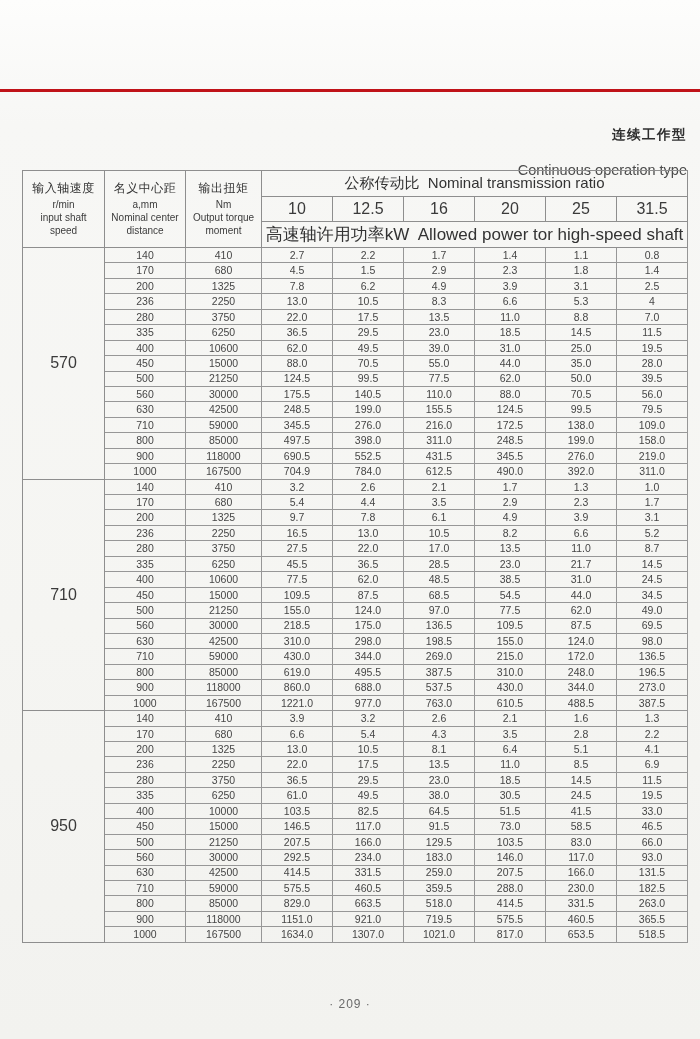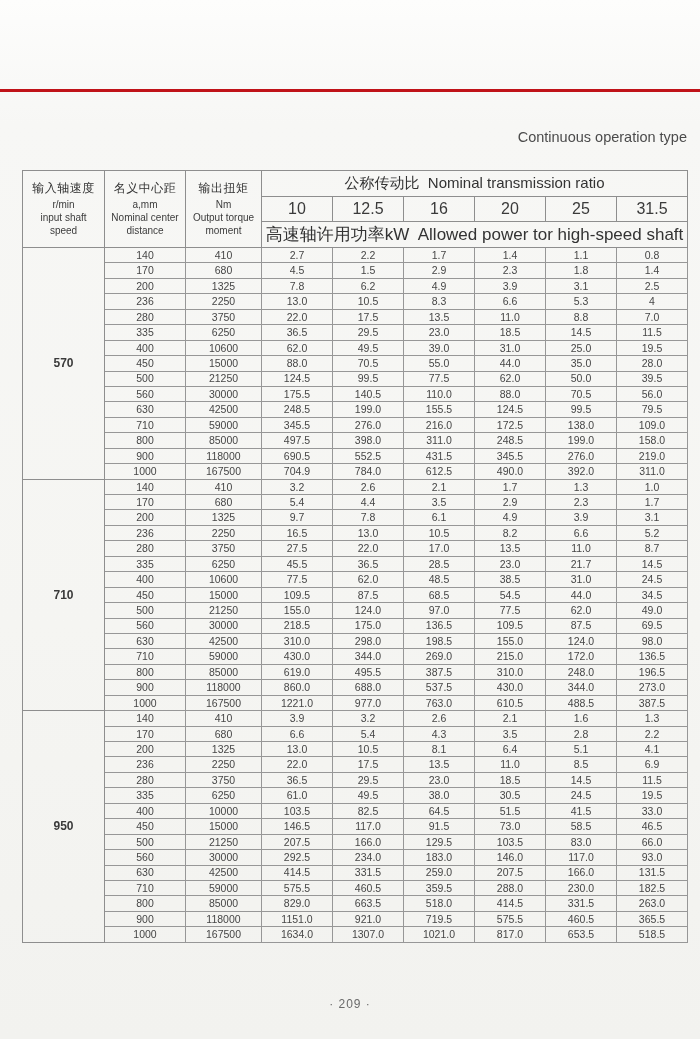--- a/index.html
+++ b/index.html
@@ -12,51 +12,52 @@
     color:#3f3f3f;
   }
   .red-rule {
     position:absolute; left:0; top:89px; width:700px; height:3px;
     background:#c01319;
   }
   .title-block {
     position:absolute; top:126px; right:13px; text-align:right;
   }
   .title-zh { font-size:13.5px; color:#2e2e2e; letter-spacing:1.5px; font-weight:bold; }
-  .title-en { font-size:14.5px; color:#4b4b4b; margin-top:3px; }
+  .title-en { font-size:14.5px; color:#4b4b4b; margin-top:18px; }
 
   .spec-table-wrap { position:absolute; left:22px; top:170px; width:666px; }
   table { width:100%; border-collapse:collapse; table-layout:fixed;padding-left:30px; }
   th, td { border:1px solid #8e8e8e; font-weight:normal; }
   table { border:1.5px solid #6e6e6e; }
 
   thead th { color:#3c3c3c; vertical-align:middle; text-align:center; background:transparent; }
   th.leftcol { font-size:10px; line-height:1.3; padding:2px 1px; }
   th.leftcol div:first-child { font-size:12px; letter-spacing:0.5px; margin-bottom:1px; color:#333; }
   th.ratio-title { height:26px; font-size:15px; white-space:pre-wrap; color:#333; }
   th.ratio-val { height:25px; font-size:16px; color:#3a3a3a; }
   th.power-title { height:26px; font-size:17px; white-space:pre-wrap; color:#333; }
 
   tbody td {
     height:15.45px; font-size:10.5px; text-align:center; vertical-align:middle;
     color:#464646; padding:0; line-height:1; border:1px solid #979797;
   }
-  td.speed-cell { font-size:12px; color:#3a3a3a; border:1px solid #8e8e8e;font-weight:bold; }
+  td.speed-cell { font-size:16px; color:#3a3a3a; border:1px solid #8e8e8e; }
 
   .page-footer {
     position:absolute; top:997px; left:0; width:700px; text-align:center;
     font-size:12px; color:#6a6a6a; letter-spacing:1px;
   }
 </style>
 </head>
 <body>
 
 <div class="red-rule"></div>
 
 <div class="title-block">
+  <div class="title-zh">连续工作型</div>
   <div class="title-en">Continuous operation type</div>
 </div>
 
 <div class="spec-table-wrap">
   <table>
     <colgroup>
       <col style="width:82px">
         <col style="width:81px">
         <col style="width:76px">
       <col>

